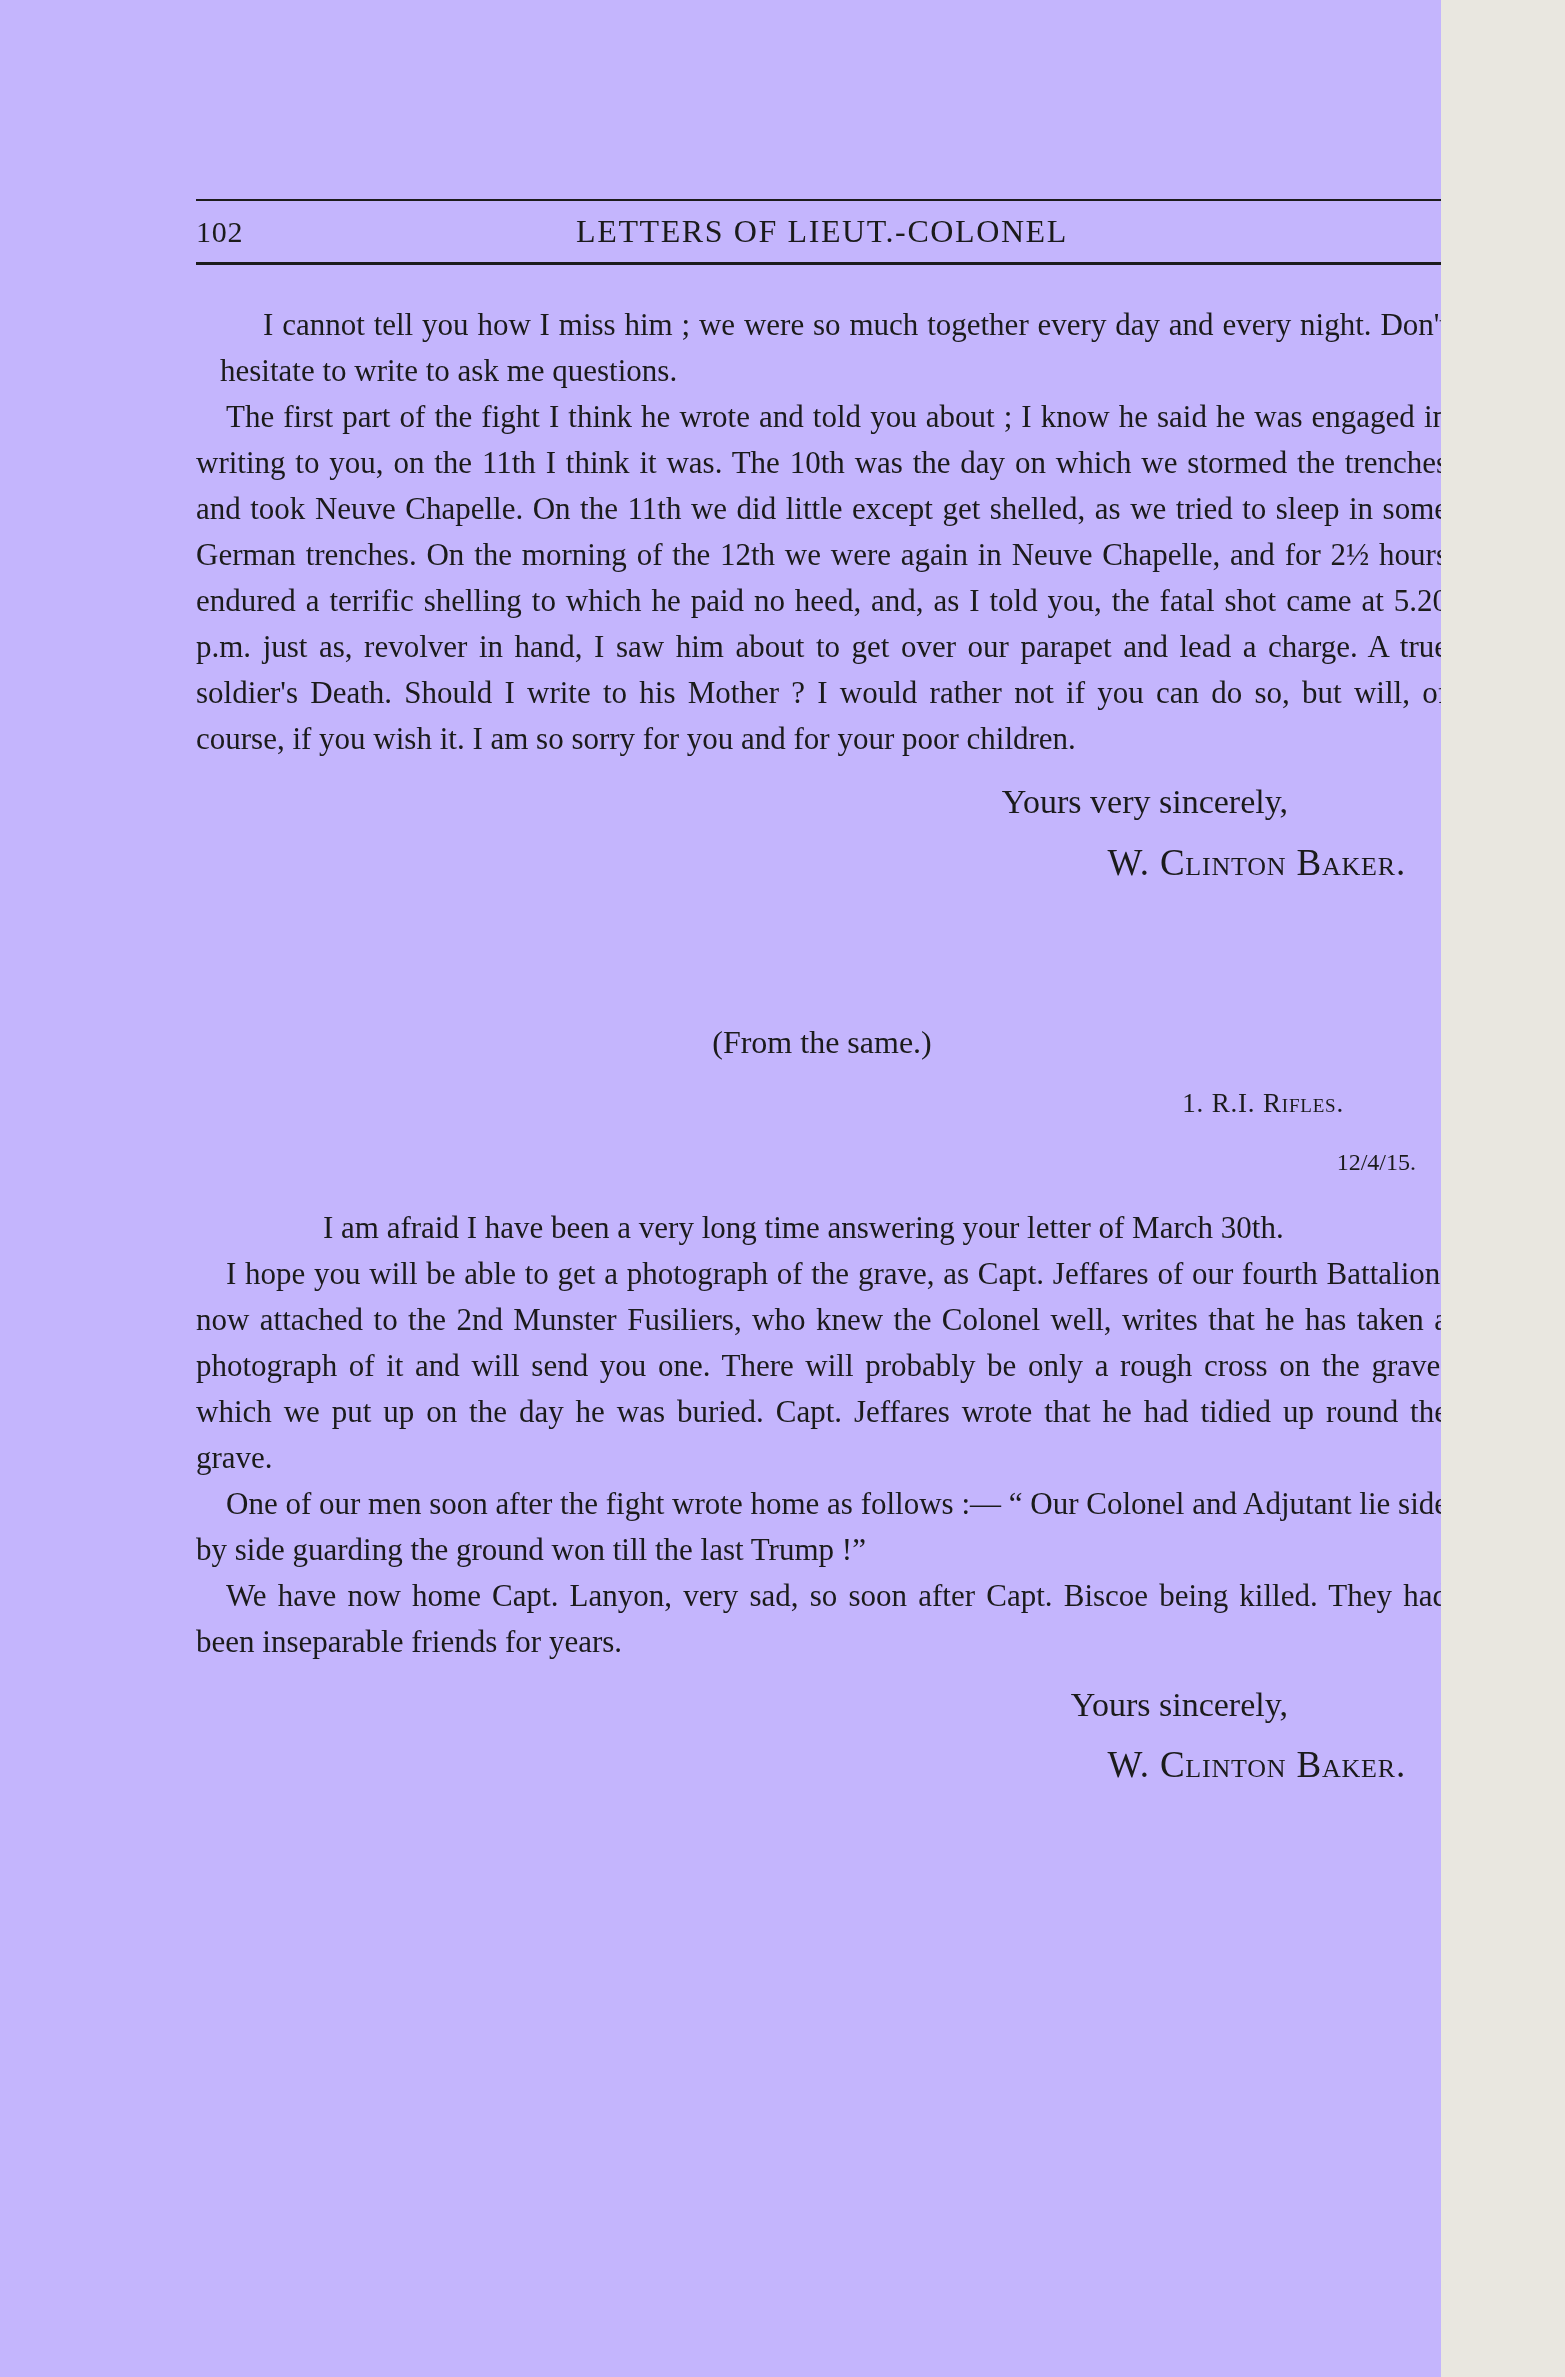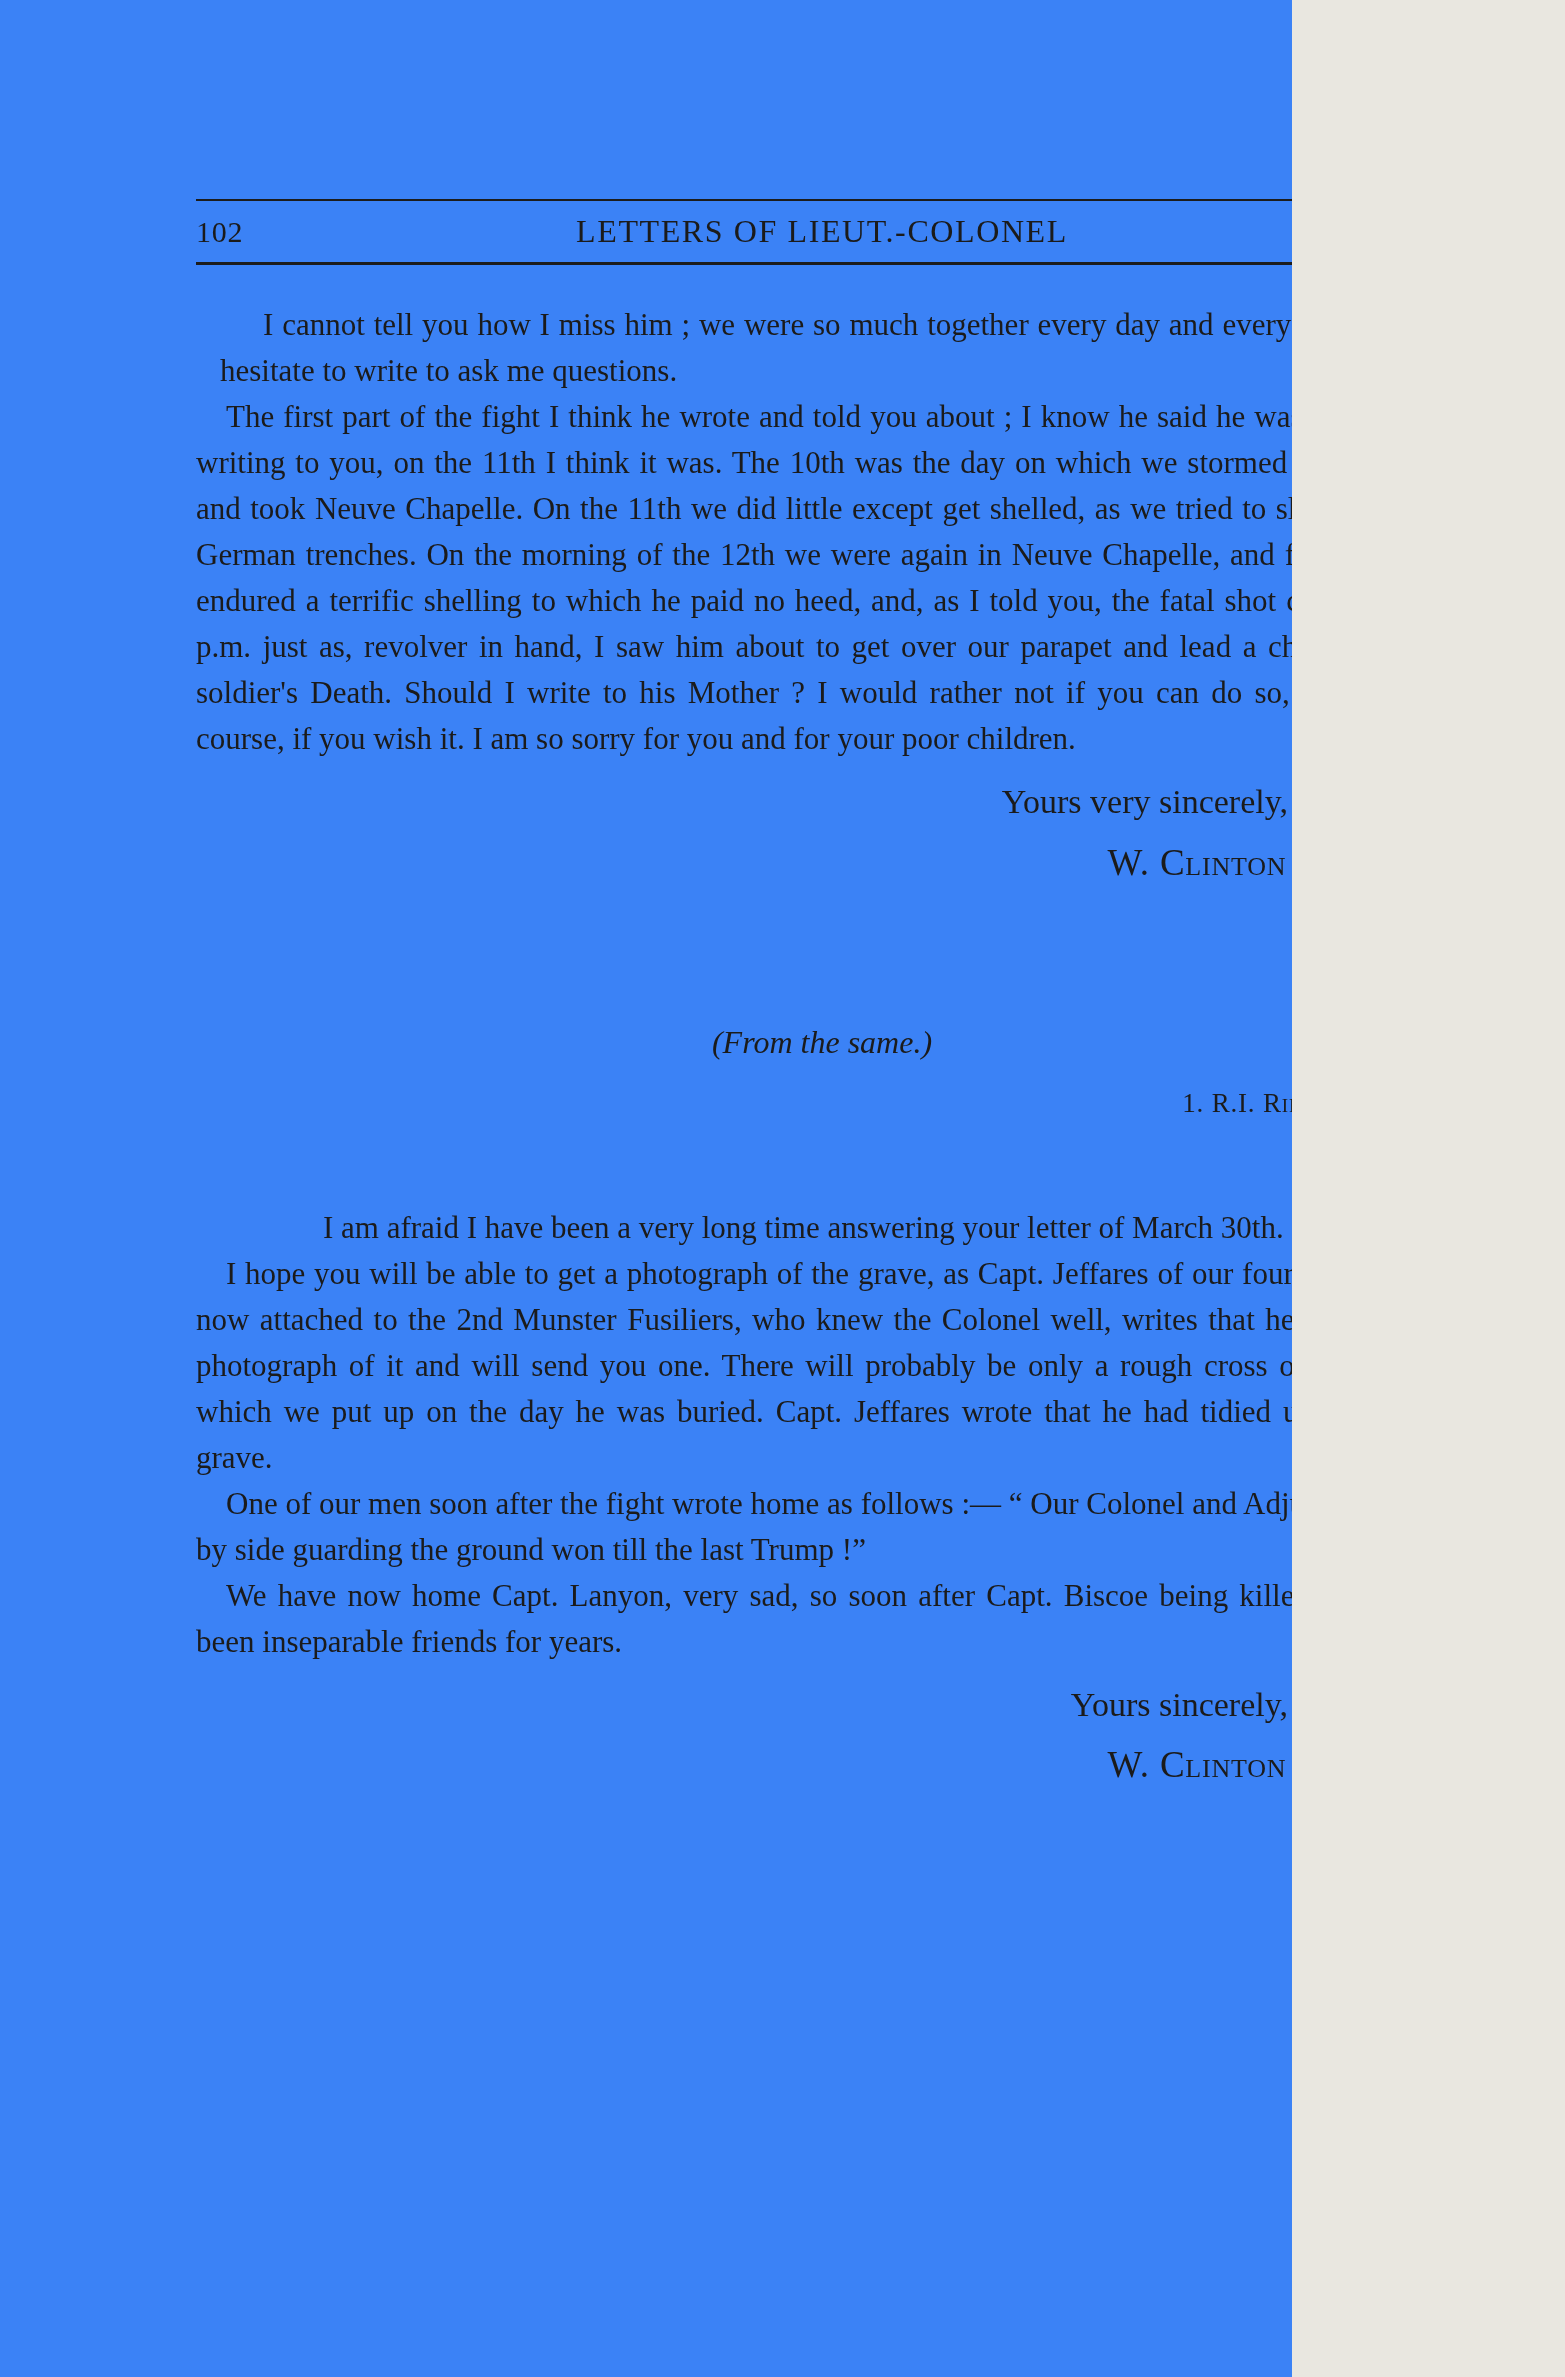--- a/index.html
+++ b/index.html
@@ -2,23 +2,23 @@
 <html style="font-size:13px"><head>
 <meta charset="utf-8">
 <style>
   html, body {
     margin: 0;
     padding: 0;
     background: #e9e7e0;
   }
   .page {
     position: relative;
-    width: 1292px;
+    width: 1441px;
     height: 2377px;
-    background: #3b82f6;
+    background: #c4b5fd;
     font-family: "Liberation Serif", serif;
     color: #1b1b1b;
     overflow: hidden;
   }
   .text-block {
     position: absolute;
     left: 196px;
     top: 0;
     width: 1252px;
   }
@@ -75,21 +75,20 @@
   .signature {
     font-variant: small-caps;
     font-size: 37px;
     line-height: 51px;
     text-align: right;
     padding-right: 42px;
     margin-top: 11.2px;
     letter-spacing: 0.8px;
   }
   .from-same {
-    font-style: italic;
     text-align: center;
     font-size: 32px;
     line-height: 38px;
     margin-top: 135px;
   }
   .regiment {
     font-variant: small-caps;
     font-size: 27px;
     line-height: 42px;
     text-align: right;

